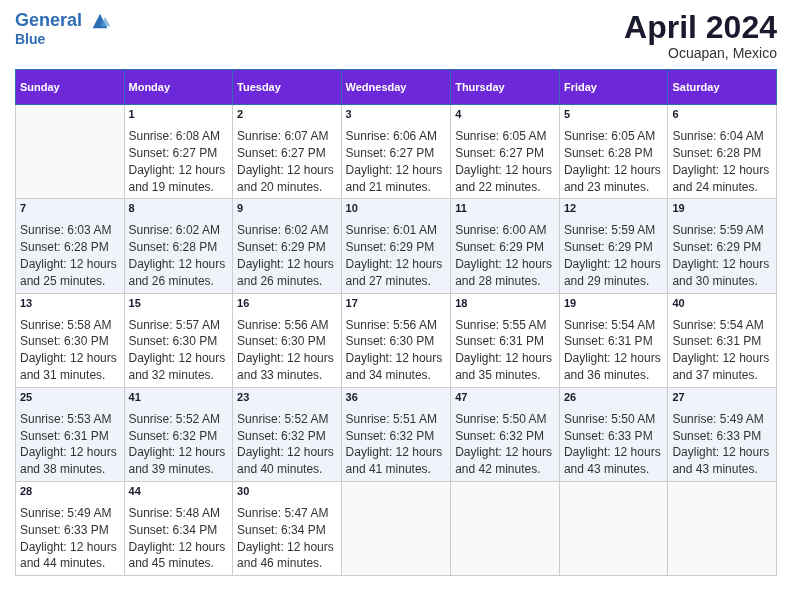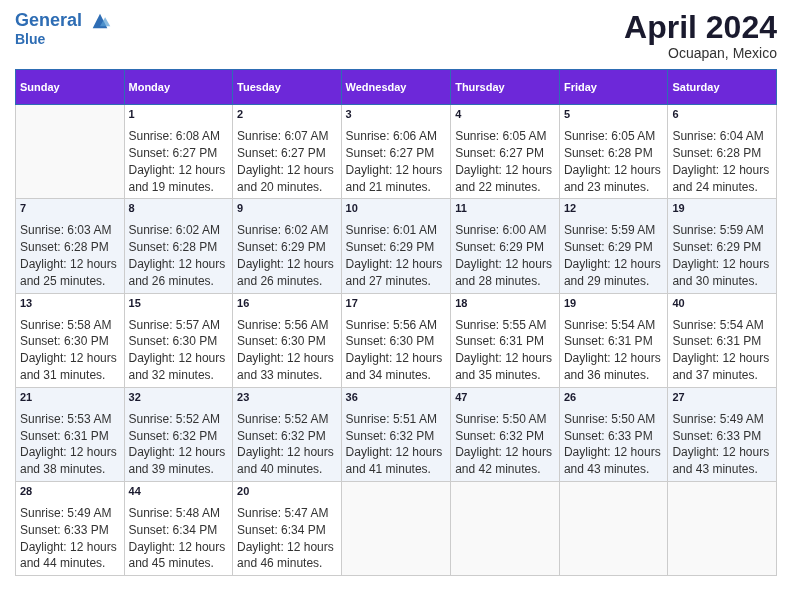--- a/index.html
+++ b/index.html
@@ -213,25 +213,25 @@
             <span class="day-num">19</span>
             <div class="day-info">Sunrise: 5:54 AM<br>Sunset: 6:31 PM<br>Daylight: 12 hours<br>and 36 minutes.</div>
           </td>
           <td>
             <span class="day-num">40</span>
             <div class="day-info">Sunrise: 5:54 AM<br>Sunset: 6:31 PM<br>Daylight: 12 hours<br>and 37 minutes.</div>
           </td>
         </tr>
         <tr class="row-alt">
           <td>
-            <span class="day-num">21</span>
+            <span class="day-num">25</span>
             <div class="day-info">Sunrise: 5:53 AM<br>Sunset: 6:31 PM<br>Daylight: 12 hours<br>and 38 minutes.</div>
           </td>
           <td>
-            <span class="day-num">32</span>
+            <span class="day-num">41</span>
             <div class="day-info">Sunrise: 5:52 AM<br>Sunset: 6:32 PM<br>Daylight: 12 hours<br>and 39 minutes.</div>
           </td>
           <td>
             <span class="day-num">23</span>
             <div class="day-info">Sunrise: 5:52 AM<br>Sunset: 6:32 PM<br>Daylight: 12 hours<br>and 40 minutes.</div>
           </td>
           <td>
             <span class="day-num">36</span>
             <div class="day-info">Sunrise: 5:51 AM<br>Sunset: 6:32 PM<br>Daylight: 12 hours<br>and 41 minutes.</div>
           </td>
@@ -251,21 +251,21 @@
         <tr>
           <td>
             <span class="day-num">28</span>
             <div class="day-info">Sunrise: 5:49 AM<br>Sunset: 6:33 PM<br>Daylight: 12 hours<br>and 44 minutes.</div>
           </td>
           <td>
             <span class="day-num">44</span>
             <div class="day-info">Sunrise: 5:48 AM<br>Sunset: 6:34 PM<br>Daylight: 12 hours<br>and 45 minutes.</div>
           </td>
           <td>
-            <span class="day-num">20</span>
+            <span class="day-num">30</span>
             <div class="day-info">Sunrise: 5:47 AM<br>Sunset: 6:34 PM<br>Daylight: 12 hours<br>and 46 minutes.</div>
           </td>
           <td class="empty-cell"></td>
           <td class="empty-cell"></td>
           <td class="empty-cell"></td>
           <td class="empty-cell"></td>
         </tr>
       </tbody>
   </table>
 </div>

